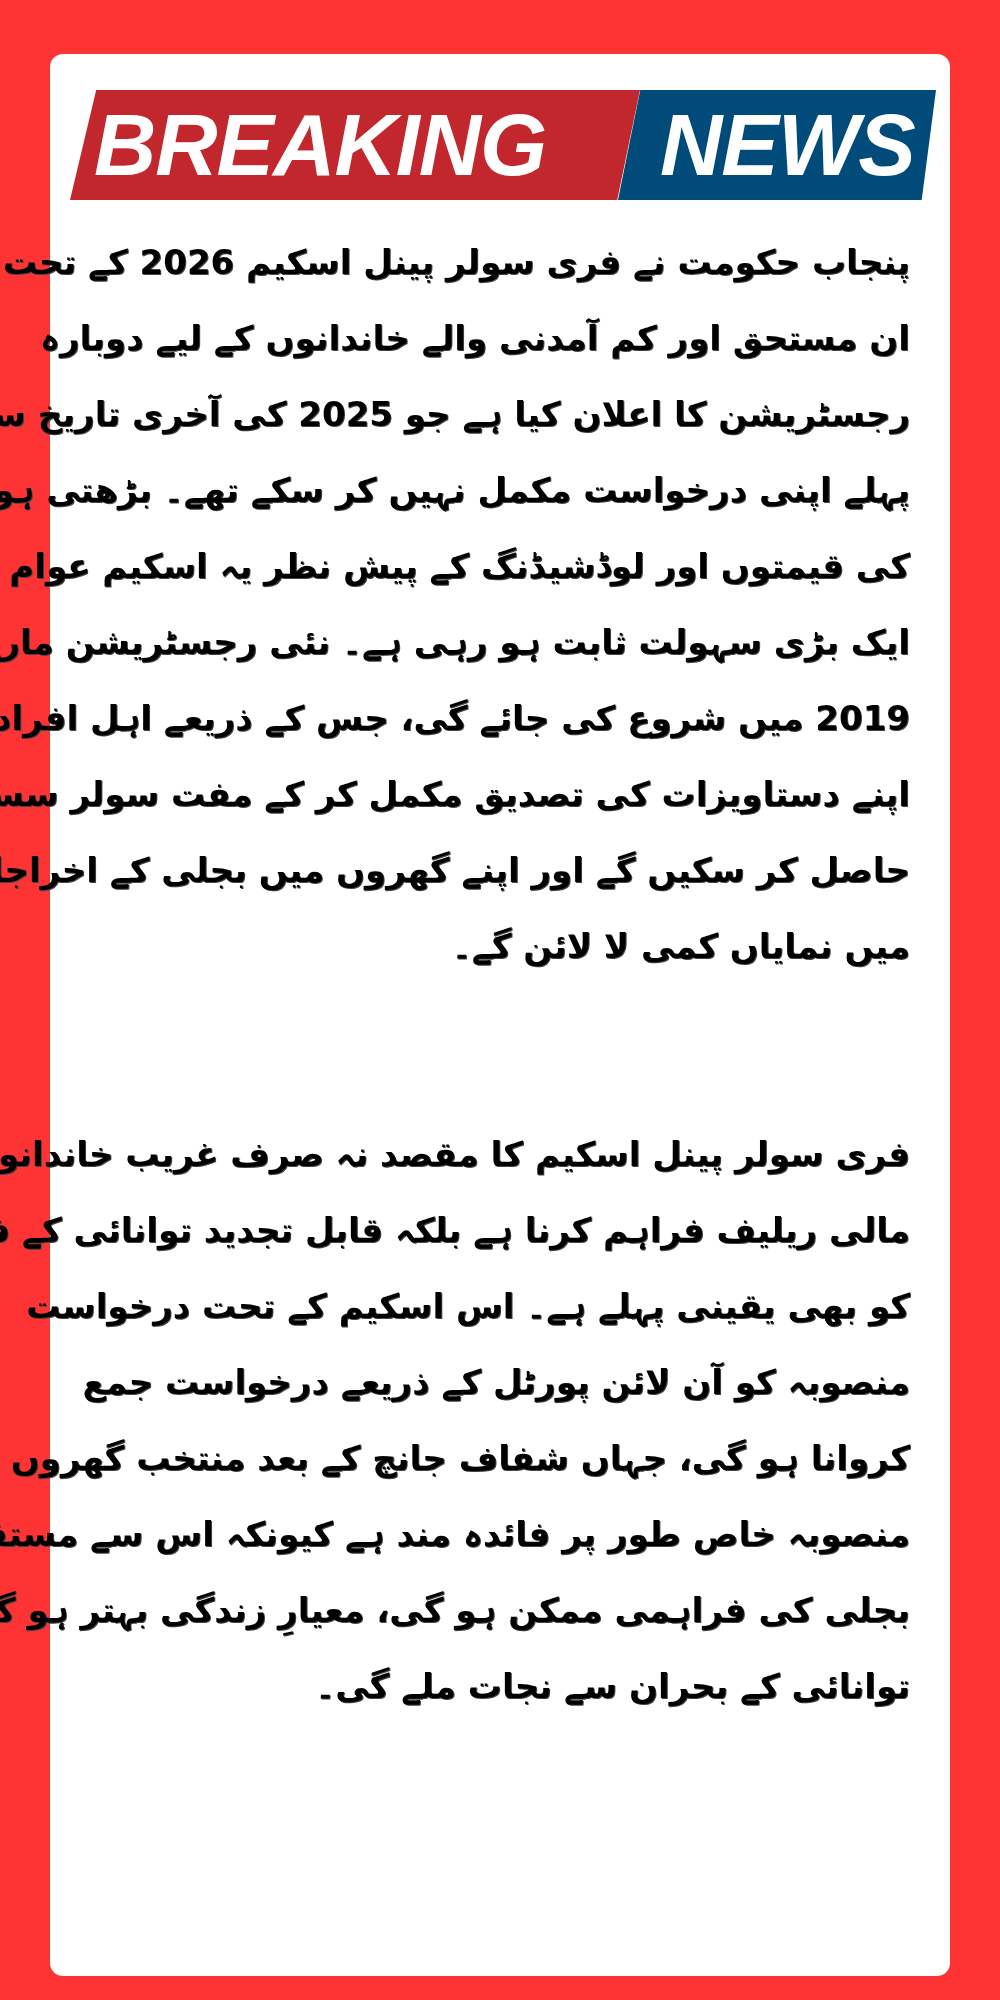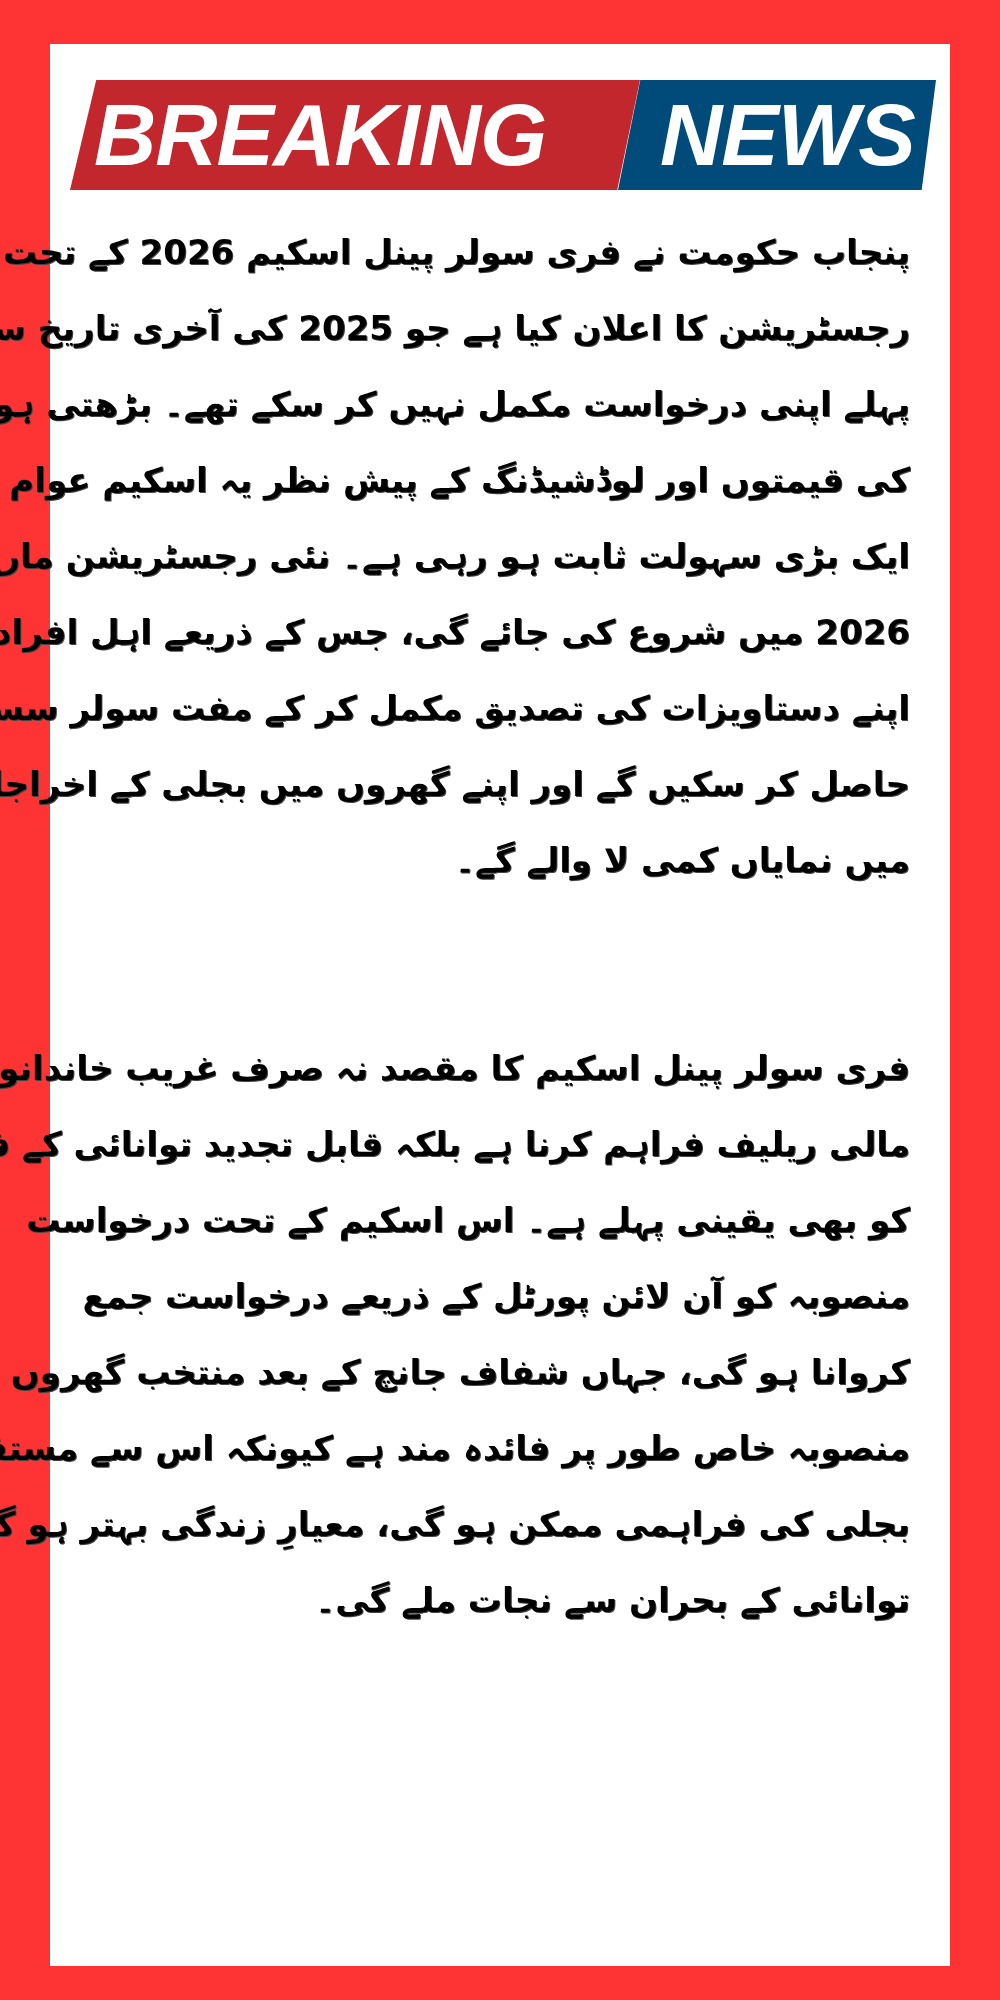--- a/index.html
+++ b/index.html
@@ -10,24 +10,25 @@
       width: 1000px;
       height: 2000px;
       background: #fe3334;
       position: relative;
       overflow: hidden;
       font-family: "DejaVu Sans", sans-serif;
     }
     .card {
       position: absolute;
       left: 50px;
-      top: 44px;
+      top: 54px;
       width: 900px;
       height: 1922px;
       background: #ffffff;
+      border-radius: 13px;
     }
     .banner {
       position: absolute;
       left: 20px;
       top: 36px;
       width: 866px;
       height: 110px;
     }
     .banner-red {
       position: absolute;
@@ -97,28 +98,29 @@
   <div class="banner">
     <div class="banner-red"></div>
     <div class="banner-blue"></div>
     <span class="banner-word breaking">BREAKING</span>
     <span class="banner-word news">NEWS</span>
   </div>
 
   <div class="article">
     <div class="paragraph">
       <span class="line">پنجاب حکومت نے فری سولر پینل اسکیم 2026 کے تحت</span>
+      <span class="line">ان مستحق اور کم آمدنی والے خاندانوں کے لیے دوبارہ</span>
       <span class="line">رجسٹریشن کا اعلان کیا ہے جو 2025 کی آخری تاریخ سے</span>
       <span class="line">پہلے اپنی درخواست مکمل نہیں کر سکے تھے۔ بڑھتی ہوئی بجلی</span>
       <span class="line">کی قیمتوں اور لوڈشیڈنگ کے پیش نظر یہ اسکیم عوام کے لیے</span>
       <span class="line">ایک بڑی سہولت ثابت ہو رہی ہے۔ نئی رجسٹریشن مارچ</span>
-      <span class="line">2026 میں شروع کی جائے گی، جس کے ذریعے اہل افراد</span>
+      <span class="line">2019 میں شروع کی جائے گی، جس کے ذریعے اہل افراد</span>
       <span class="line">اپنے دستاویزات کی تصدیق مکمل کر کے مفت سولر سسٹم</span>
       <span class="line">حاصل کر سکیں گے اور اپنے گھروں میں بجلی کے اخراجات</span>
-      <span class="line">میں نمایاں کمی لا والے گے۔</span>
+      <span class="line">میں نمایاں کمی لا لائن گے۔</span>
     </div>
     <div class="gap"></div>
     <div class="paragraph">
       <span class="line">فری سولر پینل اسکیم کا مقصد نہ صرف غریب خاندانوں کو</span>
       <span class="line">مالی ریلیف فراہم کرنا ہے بلکہ قابل تجدید توانائی کے فروغ</span>
       <span class="line">کو بھی یقینی پہلے ہے۔ اس اسکیم کے تحت درخواست</span>
       <span class="line">منصوبہ کو آن لائن پورٹل کے ذریعے درخواست جمع</span>
       <span class="line">کروانا ہو گی، جہاں شفاف جانچ کے بعد منتخب گھروں میں</span>
       <span class="line">منصوبہ خاص طور پر فائدہ مند ہے کیونکہ اس سے مستقل</span>
       <span class="line">بجلی کی فراہمی ممکن ہو گی، معیارِ زندگی بہتر ہو گا اور عوام کو</span>

